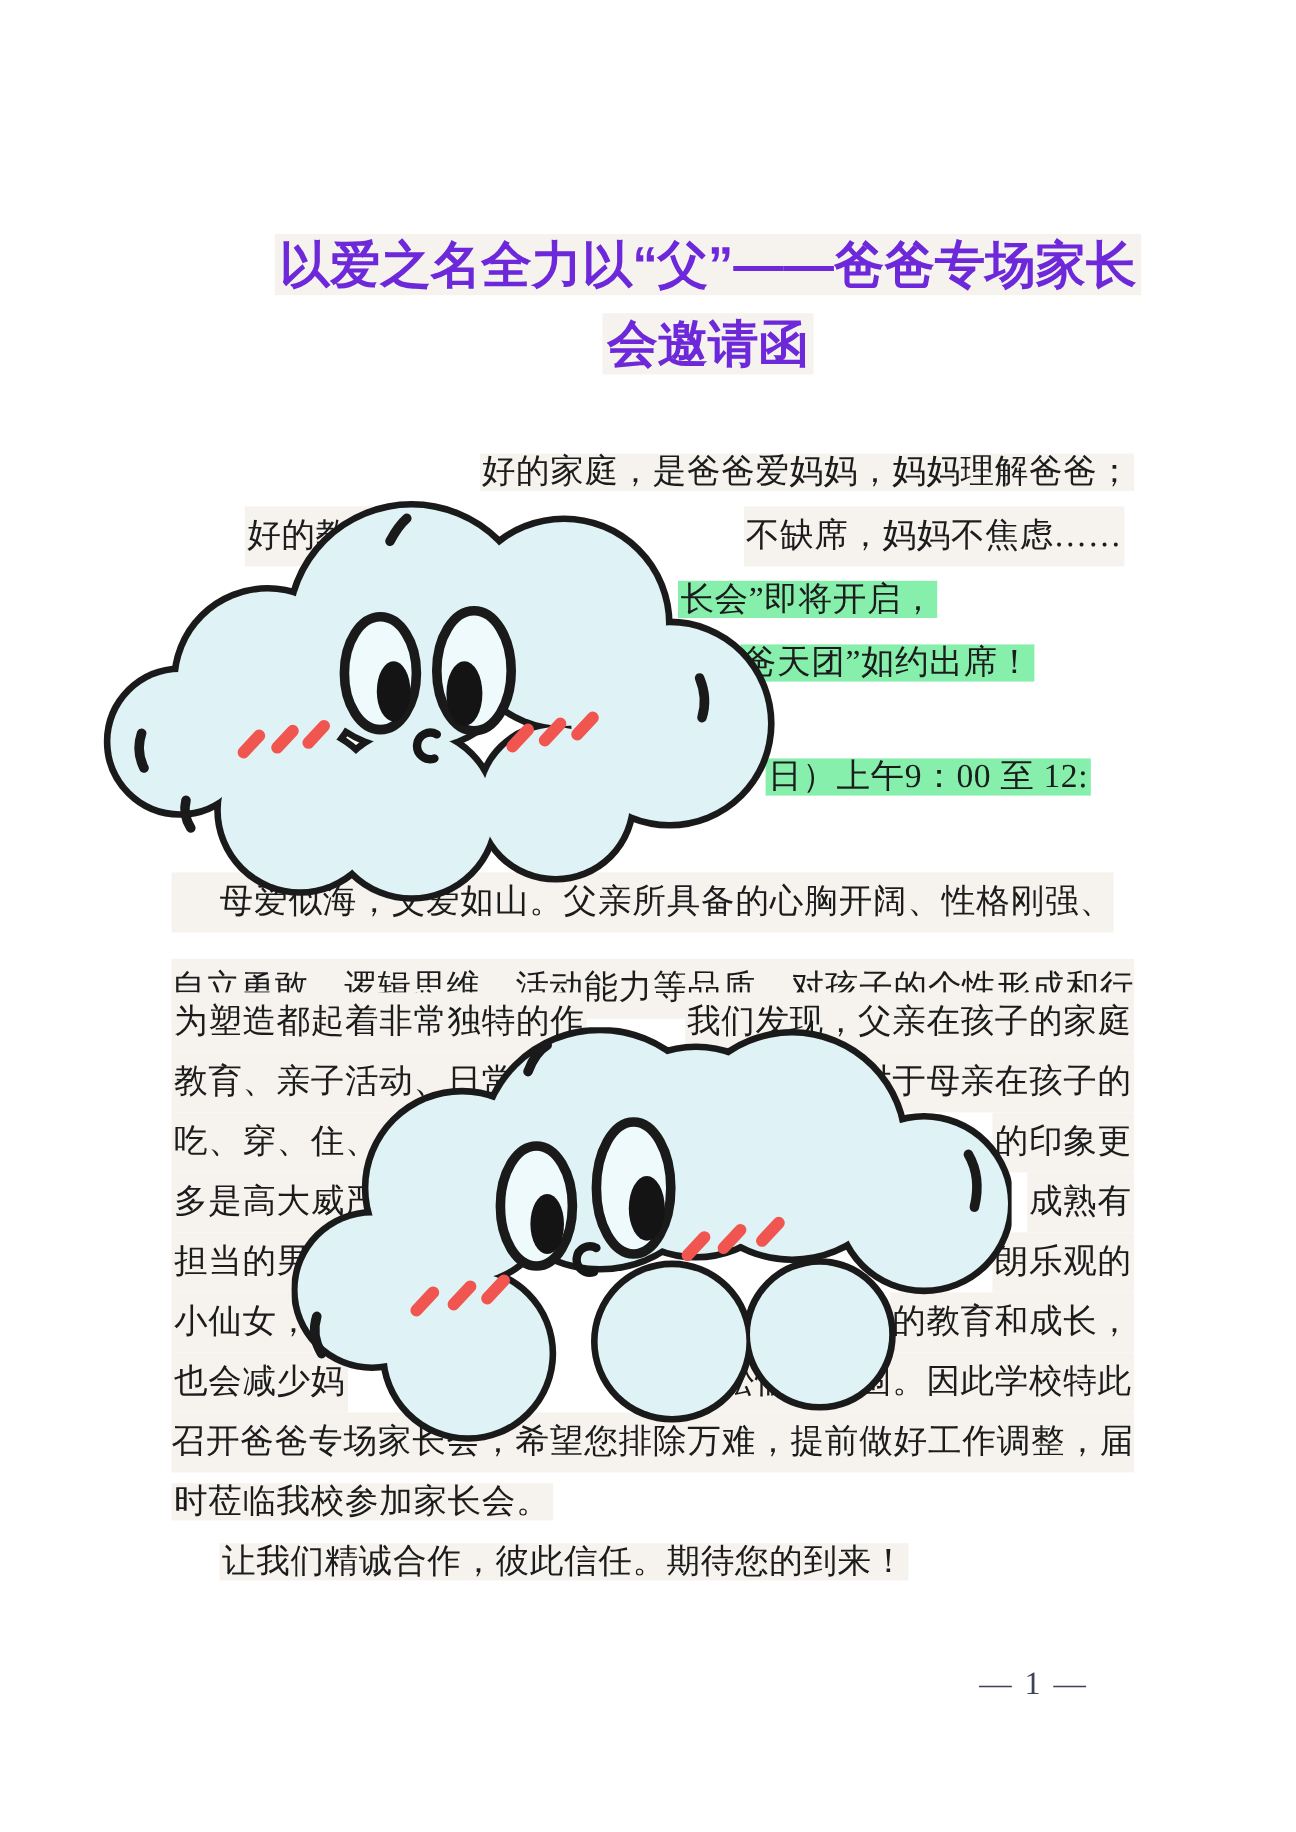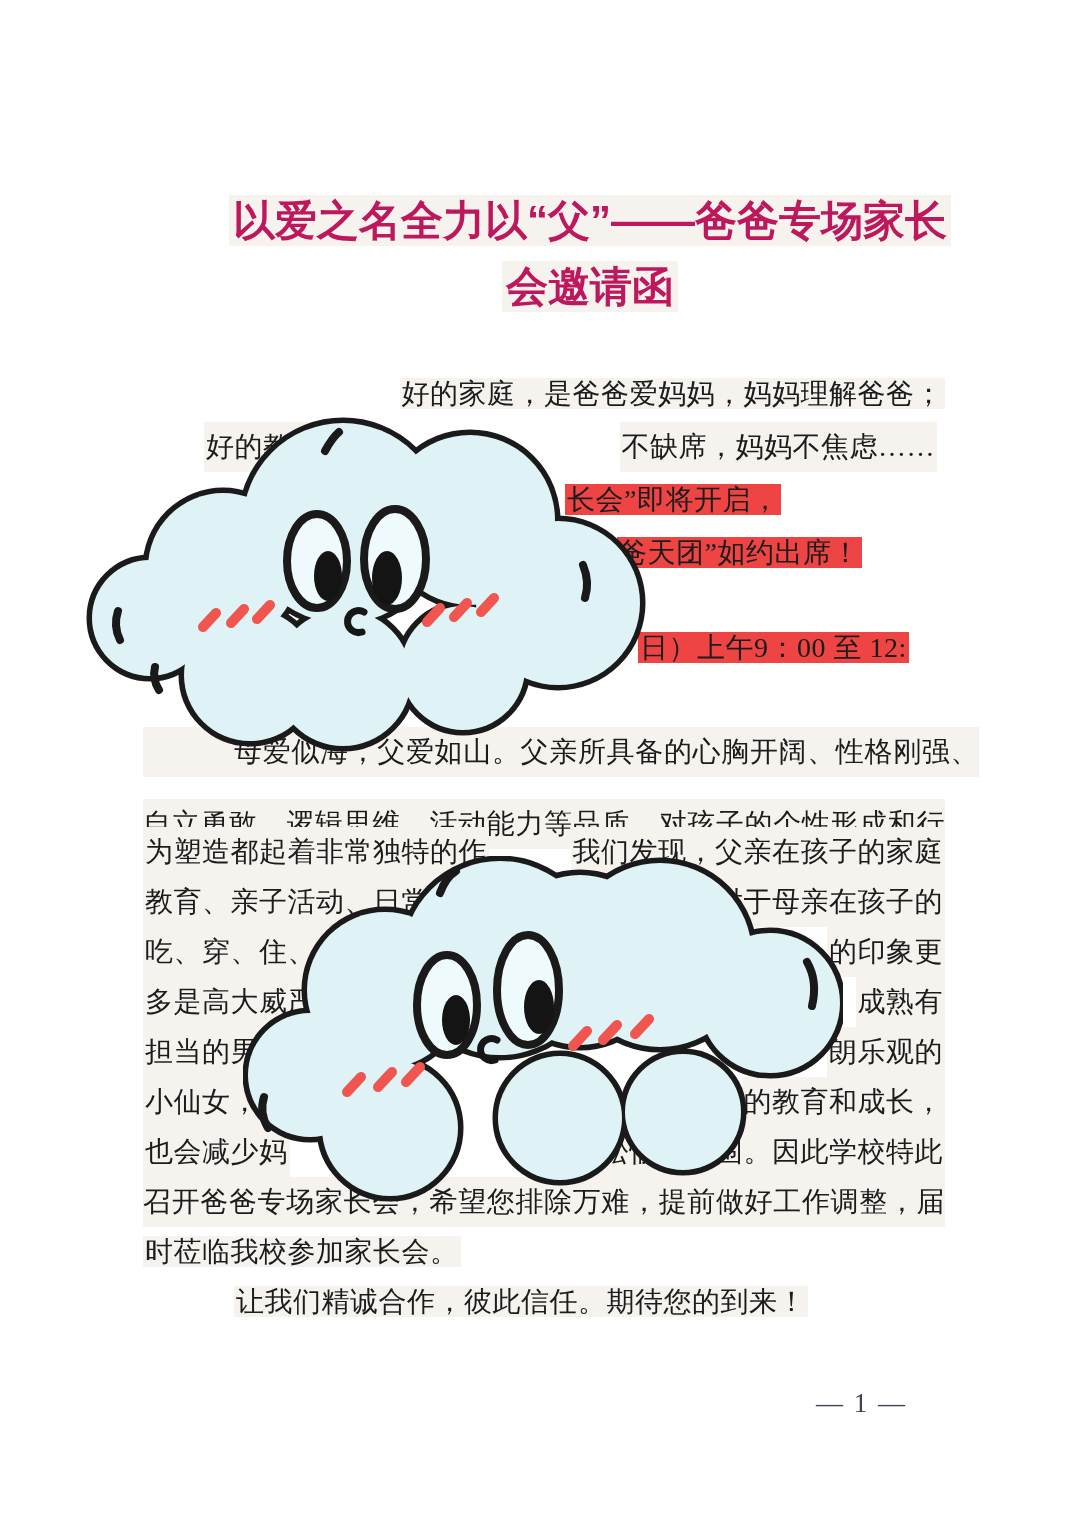--- a/index.html
+++ b/index.html
@@ -3,36 +3,36 @@
 <meta charset="utf-8">
 <style>
   html,body{margin:0;padding:0;background:#ffffff;}
   .page{
     position:relative;width:1080px;height:1527px;background:#ffffff;overflow:hidden;
     font-family:"Liberation Serif","DejaVu Serif",serif;color:#1c1c1c;
   }
   .title{
     position:absolute;left:100px;top:188px;width:980px;text-align:center;
     font-family:"Liberation Sans","DejaVu Sans",sans-serif;font-weight:bold;
-    font-size:42px;line-height:66px;color:#be185d;letter-spacing:0px;
+    font-size:42px;line-height:66px;color:#6d28d9;letter-spacing:0px;
   }
   .title .strip{padding:2px 4px;}
   .strip{background:#f6f3ef;}
   .line{
     position:absolute;left:143px;width:802px;height:50px;line-height:50px;
     font-size:28px;letter-spacing:0.5px;white-space:nowrap;
   }
   .jl{text-align:justify;text-align-last:justify;background:#f6f3ef;}
   .fl{display:flex;justify-content:space-between;}
   .fl span{background:#f6f3ef;padding:0 2px;}
   .nl span{background:#f6f3ef;padding:0 2px;}
-  .indent2{padding-left:91px;width:745px;}
+  .indent2{padding-left:40px;width:745px;}
   .qindent{padding-left:61px;width:741px;text-align:right;}
   .qflex{padding-left:61px;padding-right:8px;width:733px;}
-  .rfrag span{background:#ef4444;padding:0 2px;}
+  .rfrag span{background:#86efac;padding:0 2px;}
   .cloud{position:absolute;}
   .cb{fill:#dff3f6;stroke:#1a1a1a;stroke-width:11;}
   .cf{fill:#dff3f6;stroke:none;}
   .eye{fill:#eefafb;stroke:#1a1a1a;stroke-width:8;}
   .pupil{fill:#141414;stroke:none;}
   .mouth{fill:none;stroke:#161616;stroke-width:7;stroke-linecap:round;}
   .blush{fill:none;stroke:#f0564f;stroke-width:10;stroke-linecap:round;}
   .accent{fill:none;stroke:#1a1a1a;stroke-width:8;stroke-linecap:round;}
   .pagenum{
     position:absolute;top:1386px;left:816px;font-size:27px;line-height:34px;

